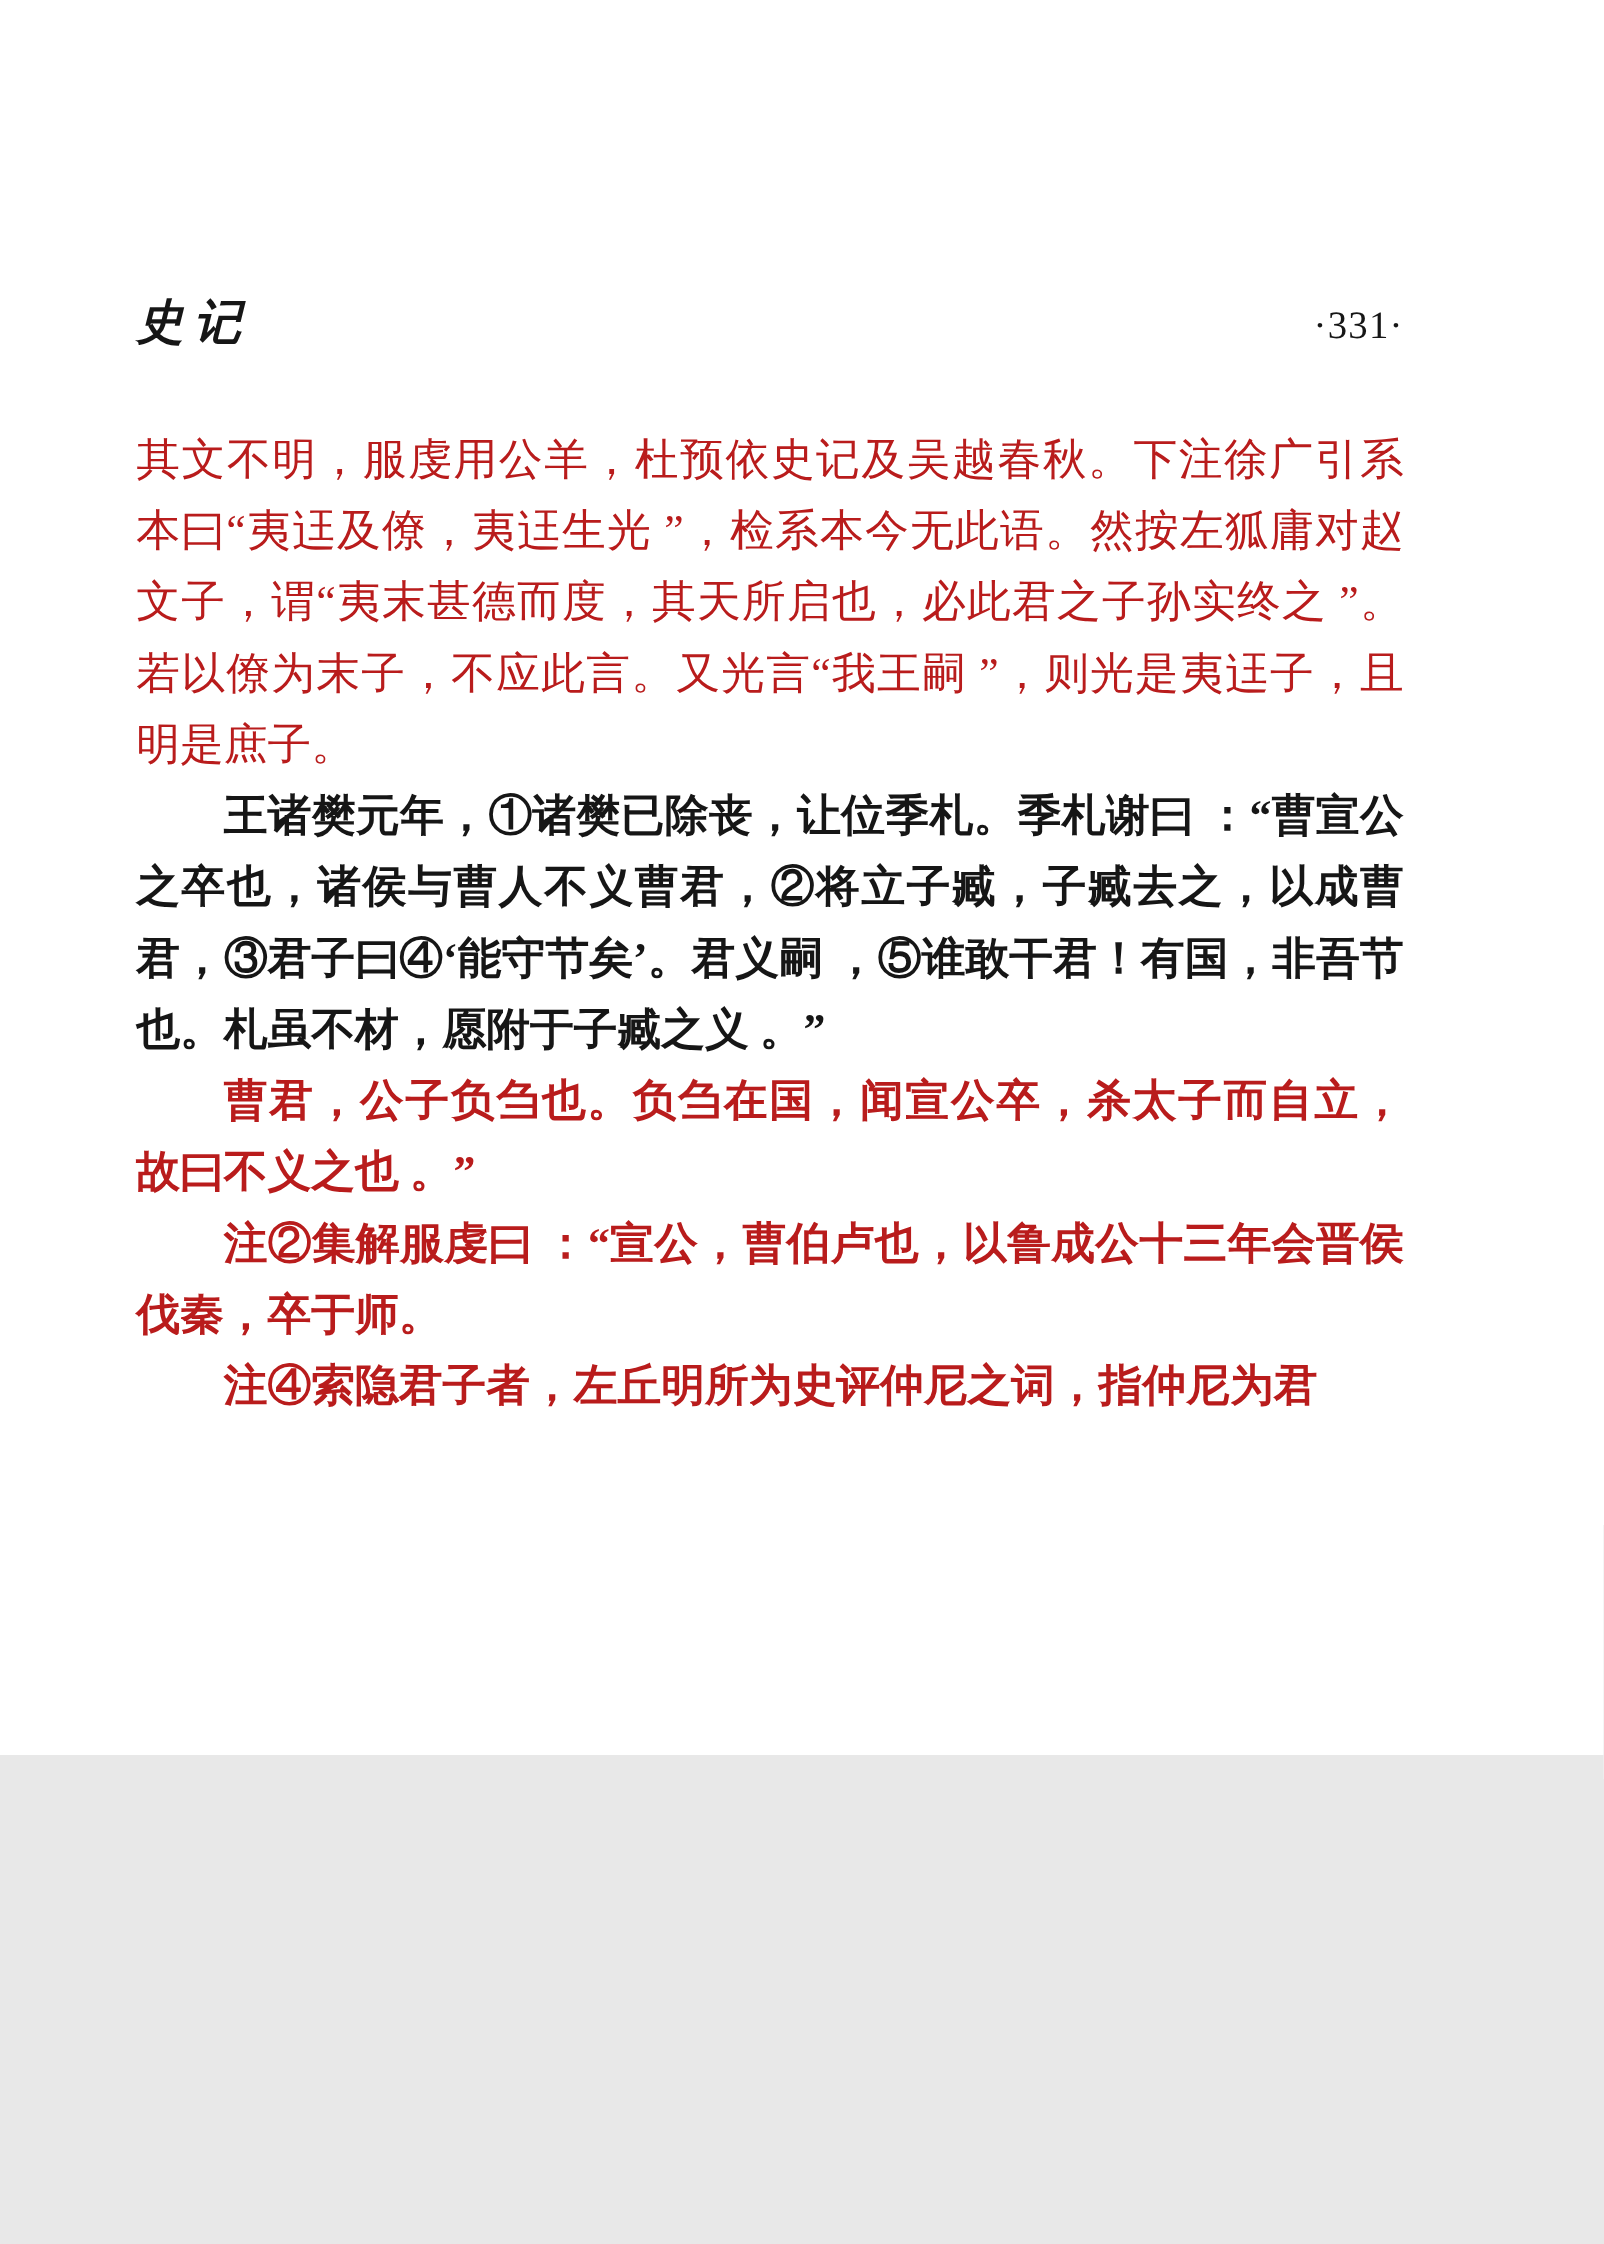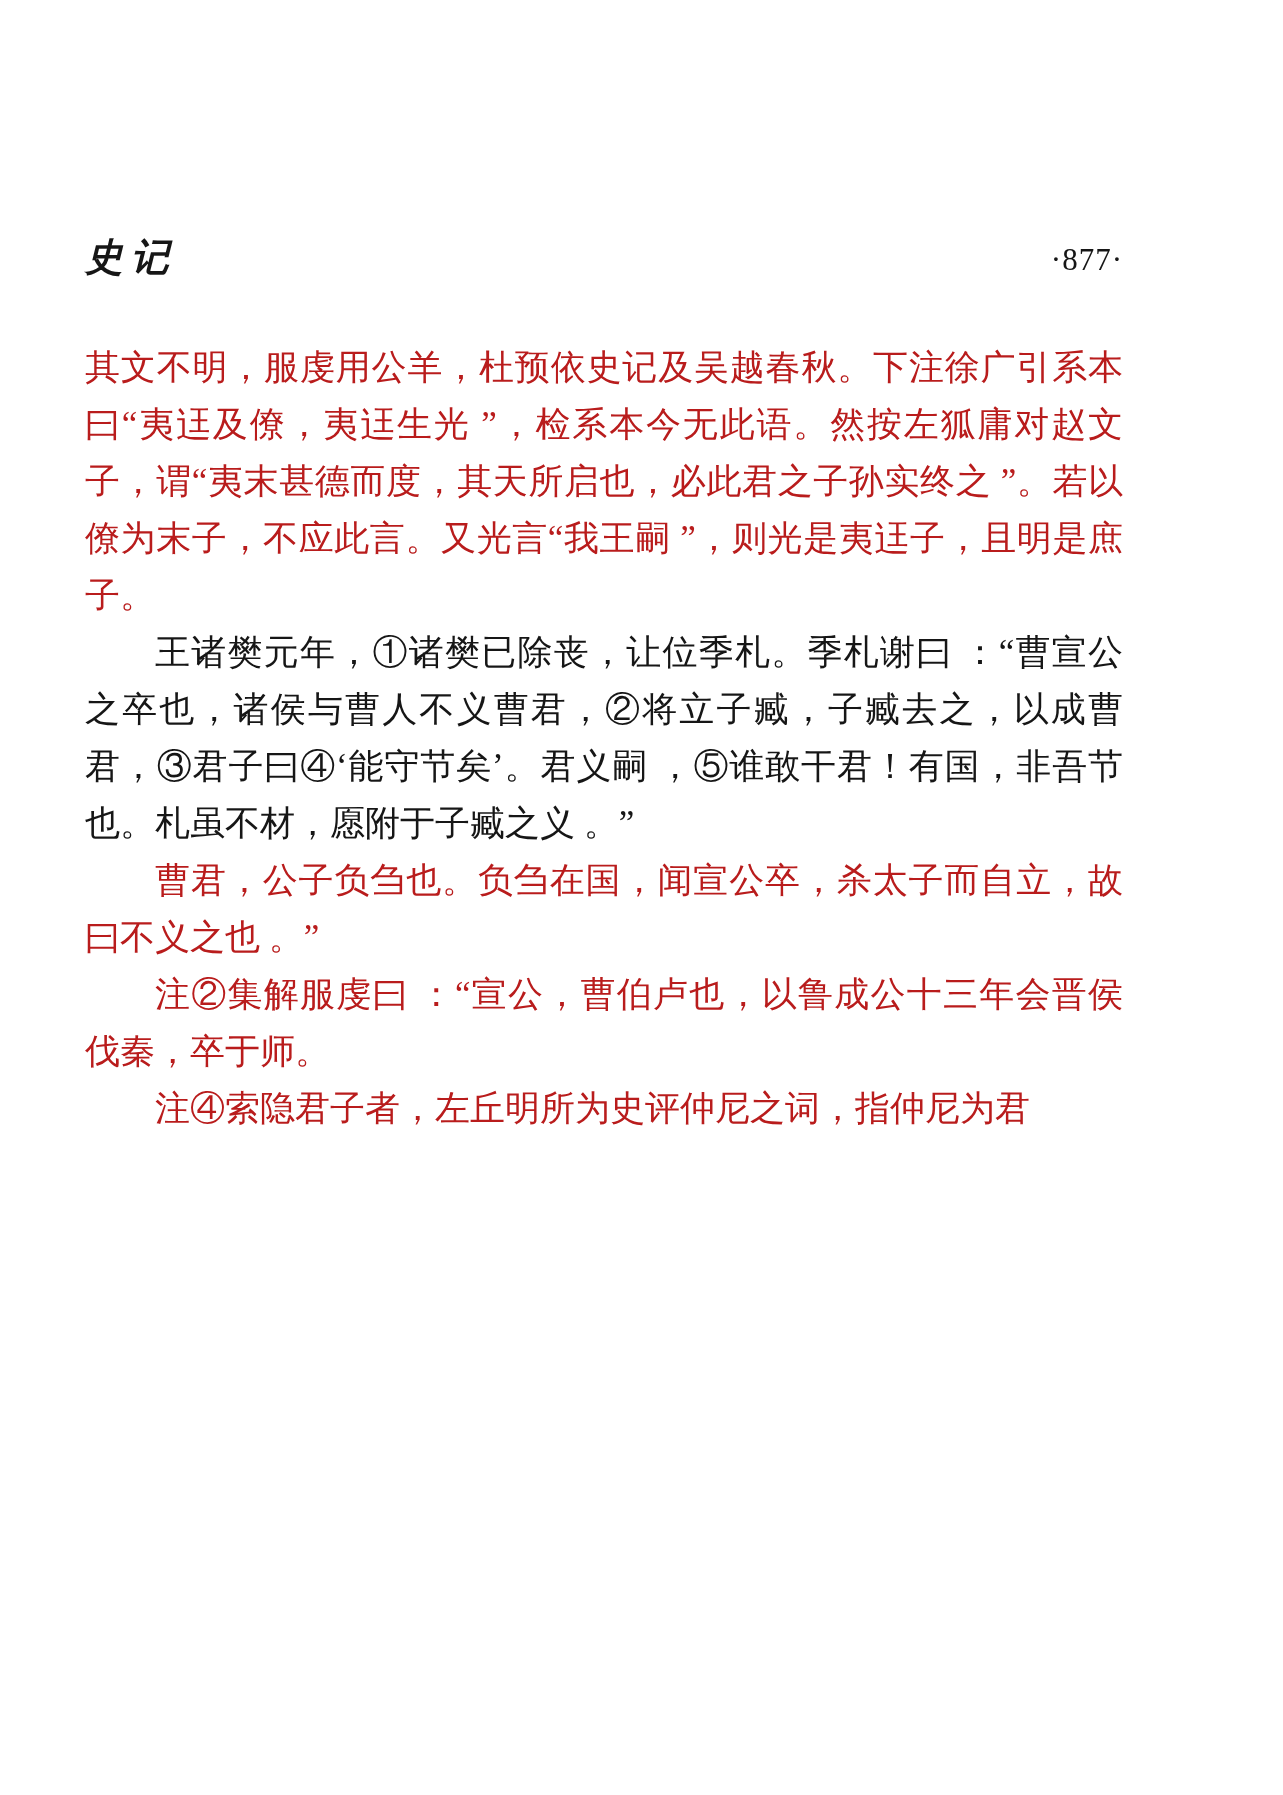--- a/index.html
+++ b/index.html
@@ -3,25 +3,25 @@
 <meta charset="utf-8">
 <style>
   html, body {
     margin: 0;
     padding: 0;
     background: #e8e8e8;
   }
   .page {
     position: relative;
     width: 1283px;
-    height: 1795px;
+    height: 1404px;
     margin: 0 auto;
     background: #ffffff;
     box-sizing: border-box;
-    padding: 232px 160px 0 85px;
+    padding: 232px 160px 0 109px;
     font-family: "Liberation Serif", "DejaVu Serif", serif;
     overflow: hidden;
   }
   .page-header {
     display: flex;
     justify-content: space-between;
     align-items: baseline;
     margin-bottom: 56px;
   }
   .book-title {
@@ -41,30 +41,30 @@
     line-height: 57px;
     text-align: justify;
     text-justify: inter-ideograph;
     word-break: break-all;
   }
   .body-text p {
     margin: 0;
   }
   .annotation { color: #b91c1c; }
   .main { color: #161616; }
-  .indent { text-indent: 2em; }
+  .indent { text-indent: 2em; font-weight: bold; }
   .gap-before { margin-top: 40px; }
 </style>
 </head>
 <body>
 
 <div class="page">
   <div class="page-header">
     <span class="book-title">史记</span>
-    <span class="page-number">·877·</span>
+    <span class="page-number">·331·</span>
   </div>
 
   <div class="body-text">
     <p class="annotation">其文不明，服虔用公羊，杜预依史记及吴越春秋。下注徐广引系本曰“夷迋及僚，夷迋生光 ”，检系本今无此语。然按左狐庸对赵文子，谓“夷末甚德而度，其天所启也，必此君之子孙实终之 ”。若以僚为末子，不应此言。又光言“我王嗣 ”，则光是夷迋子，且明是庶子。</p>
     <p class="main indent gap-before">王诸樊元年，①诸樊已除丧，让位季札。季札谢曰 ：“曹宣公之卒也，诸侯与曹人不义曹君，②将立子臧，子臧去之，以成曹君，③君子曰④‘能守节矣’。君义嗣 ，⑤谁敢干君！有国，非吾节也。札虽不材，愿附于子臧之义 。”</p>
     <p class="annotation indent">曹君，公子负刍也。负刍在国，闻宣公卒，杀太子而自立，故曰不义之也 。”</p>
     <p class="annotation indent">注②集解服虔曰 ：“宣公，曹伯卢也，以鲁成公十三年会晋侯伐秦，卒于师。</p>
     <p class="annotation indent">注④索隐君子者，左丘明所为史评仲尼之词，指仲尼为君</p>
   </div>
 </div>

